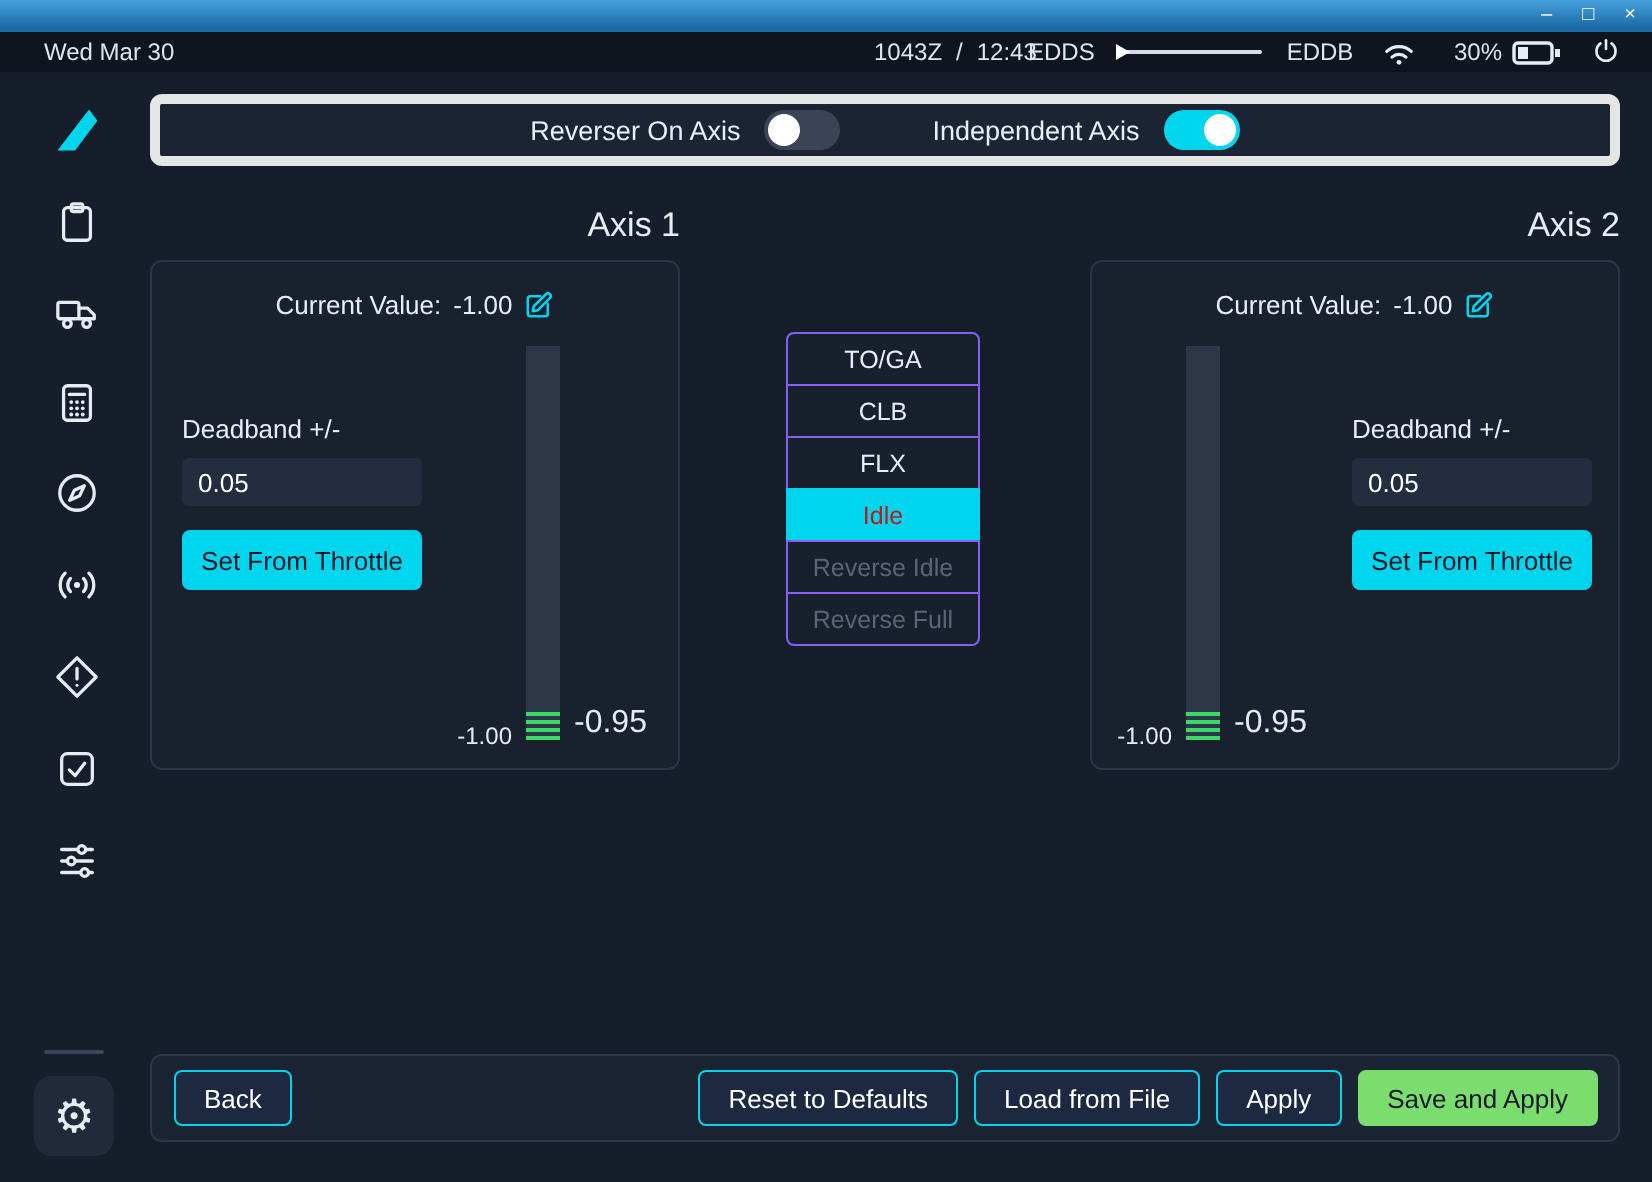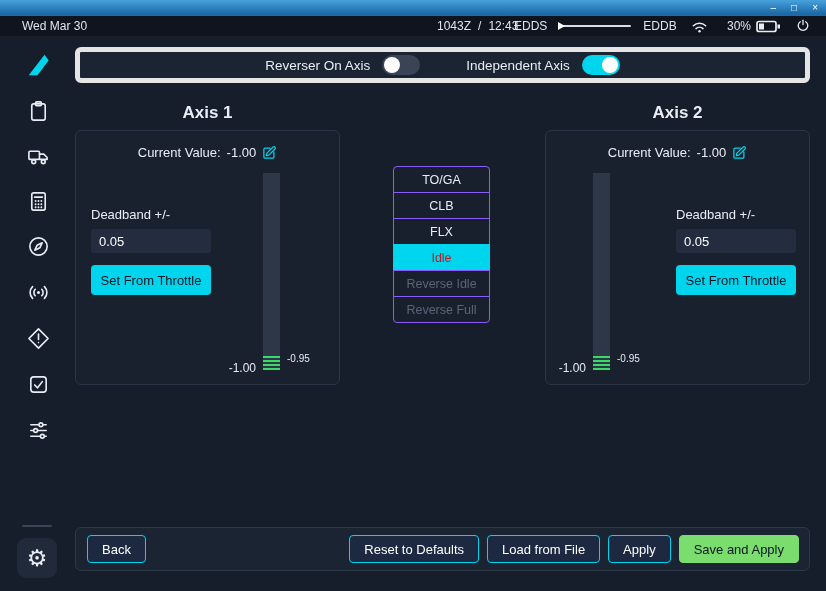--- a/index.html
+++ b/index.html
@@ -43,32 +43,32 @@
   .topbar{position:absolute;left:75px;top:47px;width:735px;height:36px;background:#1b2433;
           border:5px solid #e5e5e5;border-radius:6px;display:flex;align-items:center;
           justify-content:center;gap:46px}
   .tgroup{display:flex;align-items:center;gap:12px;font-size:13.5px}
   .toggle{width:38px;height:20px;border-radius:10px;position:relative;cursor:pointer}
   .toggle .knob{position:absolute;top:2px;width:16px;height:16px;border-radius:50%;background:#fff}
   .toggle.off{background:#3a4456}.toggle.off .knob{left:2px}
   .toggle.on .knob{right:2px}
 
   
-  .axis-title{position:absolute;top:103px;width:265px;text-align:center;font-size:17px;font-weight:bold}
+  .axis-title{position:absolute;top:103px;width:265px;text-align:right;font-size:17px;font-weight:normal}
   #axis1-title{left:75px}#axis2-title{left:545px}
   .panel{position:absolute;top:130px;width:265px;height:255px;background:#19212f;
          border:1px solid #2b3547;border-radius:6px}
   #panel1{left:75px}#panel2{left:545px}
   .cv-row{position:absolute;top:14px;left:0;right:0;display:flex;align-items:center;
           justify-content:center;gap:6px;font-size:13px}
   .gauge{position:absolute;top:42px;width:17px;height:197px;background:#2d3747}
   .gauge .stripes{position:absolute;bottom:0;left:0;right:0;height:14px;
         background:repeating-linear-gradient(to top,#3bd968 0 2px,rgba(0,0,0,0) 2px 4px)}
   .gauge-min{position:absolute;font-size:12px;color:#e6ebf2}
-  .gauge-top{position:absolute;font-size:10px;color:#e6ebf2}
+  .gauge-top{position:absolute;font-size:16px;color:#e6ebf2}
   .db-label{position:absolute;top:76px;font-size:13px}
   .db-input{position:absolute;top:98px;width:120px;height:24px;background:#232d3f;border:none;
             border-radius:3px;color:#fff;font-size:13px;padding:0 8px;
             font-family:"Liberation Sans",sans-serif}
   .set-btn{position:absolute;top:134px;width:120px;height:30px}
 
   
   .detents{position:absolute;left:393px;top:166px;width:97px}
   .detent{height:27px;margin-top:-1px;border:1px solid #8b5cf6;background:#18202e;display:flex;
           align-items:center;justify-content:center;font-size:12.5px;cursor:pointer}

